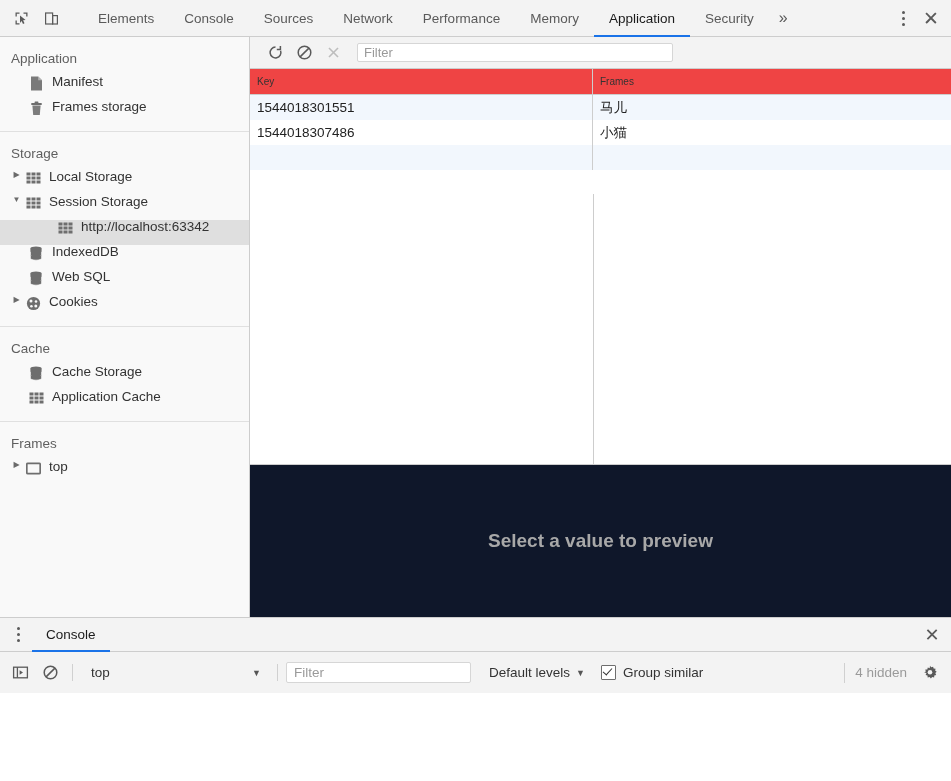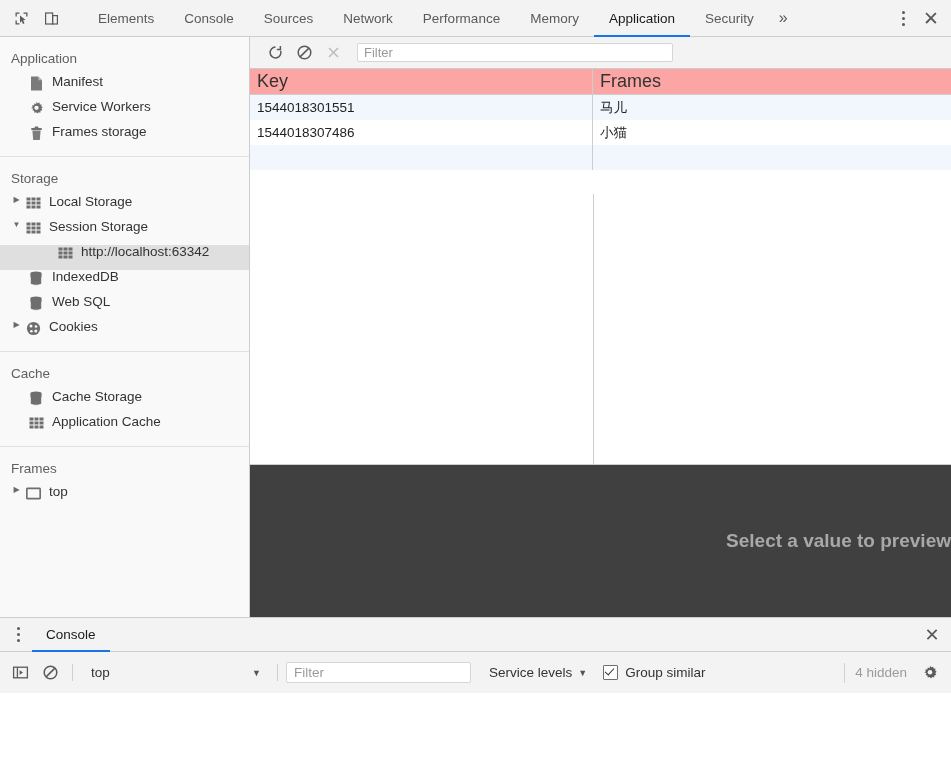--- a/index.html
+++ b/index.html
@@ -222,23 +222,23 @@
     height: 395px;
     min-height: 395px;
     position: relative;
     overflow: hidden;
     border-bottom: 1px solid #cdcdcd;
     background: #fff;
   }
   .dt-head {
     display: flex;
     height: 25px;
-    background: #fca5a5;
+    background: #ef4444;
     border-bottom: 1px solid #cdcdcd;
-    font-size: 18px;
+    font-size: 10px;
     color: #333;
   }
   .dt-head .cell {
     display: flex;
     align-items: center;
     padding-left: 7px;
     box-sizing: border-box;
   }
   .col-key { width: 343px; min-width: 343px; border-right: 1px solid #cdcdcd; }
   .col-val { flex: 1; }
@@ -271,22 +271,22 @@
     bottom: 0;
     width: 1px;
     background: #cdcdcd;
   }
 
   
   .preview {
     flex: 1;
     display: flex;
     align-items: center;
-    justify-content: flex-end;
-    background: #404040;
+    justify-content: center;
+    background: #0f172a;
     min-height: 0;
   }
   .preview-text {
     font-size: 19px;
     font-weight: bold;
     color: #a8a8a8;
   }
 
   
   .drawer {
@@ -493,29 +493,20 @@
       <div class="sb-section">
         <div class="sb-title">Application</div>
         <div class="sb-item indent1">
           <span class="sb-ico">
             <svg class="ic" width="13" height="15" viewBox="0 0 13 15">
               <path d="M1 0.6h7.2L12 4.3v10.1H1z" fill="#7a7a7a"></path>
               <path d="M8.2 0.6L12 4.3H8.2z" fill="#b4b4b4"></path>
             </svg>
           </span>
           <span class="sb-label">Manifest</span>
-        </div>
-        <div class="sb-item indent1">
-          <span class="sb-ico">
-            <svg class="ic" width="15" height="15" viewBox="0 0 16 16">
-              <path fill="#6e6e6e" d="M8 0.8l1.2 1.5 1.9-.6.5 1.9 2 .1-.5 1.9 1.6 1.1-1.4 1.4.9 1.8-1.9.6-.2 2-1.9-.6-1.3 1.5-1.3-1.5-1.9.6-.2-2-1.9-.6.9-1.8L2.2 7.6 3.8 6.5 3.3 4.6l2-.1.5-1.9 1.9.6z"></path>
-              <circle cx="8" cy="7.3" r="2.3" fill="#f9f9f9"></circle>
-            </svg>
-          </span>
-          <span class="sb-label">Service Workers</span>
         </div>
         <div class="sb-item indent1">
           <span class="sb-ico">
             <svg class="ic" width="13" height="15" viewBox="0 0 13 15">
               <rect x="1.2" y="2" width="10.6" height="2" rx="0.4" fill="#6e6e6e"></rect>
               <rect x="4.6" y="0.5" width="3.8" height="1.6" rx="0.4" fill="#6e6e6e"></rect>
               <path d="M2.4 4.4h8.2l-.8 9.6H3.2z" fill="#7d7d7d"></path>
             </svg>
           </span>
           <span class="sb-label">Frames storage</span>
@@ -754,21 +745,21 @@
       <div class="ct-sep"></div>
       <div class="ctx-select">
         <span>top</span>
         <span class="caret">▼</span>
       </div>
       <div class="ct-sep"></div>
       <div class="console-filter">
         <span>Filter</span>
       </div>
       <div class="levels">
-        <span>Service levels</span>
+        <span>Default levels</span>
         <span class="caret">▼</span>
       </div>
       <div class="group-similar">
         <span class="checkbox"></span>
         <span>Group similar</span>
       </div>
       <div class="hidden-count">
         <span class="vsep-tall"></span>
         <span>4 hidden</span>
         <span class="gear-btn">

